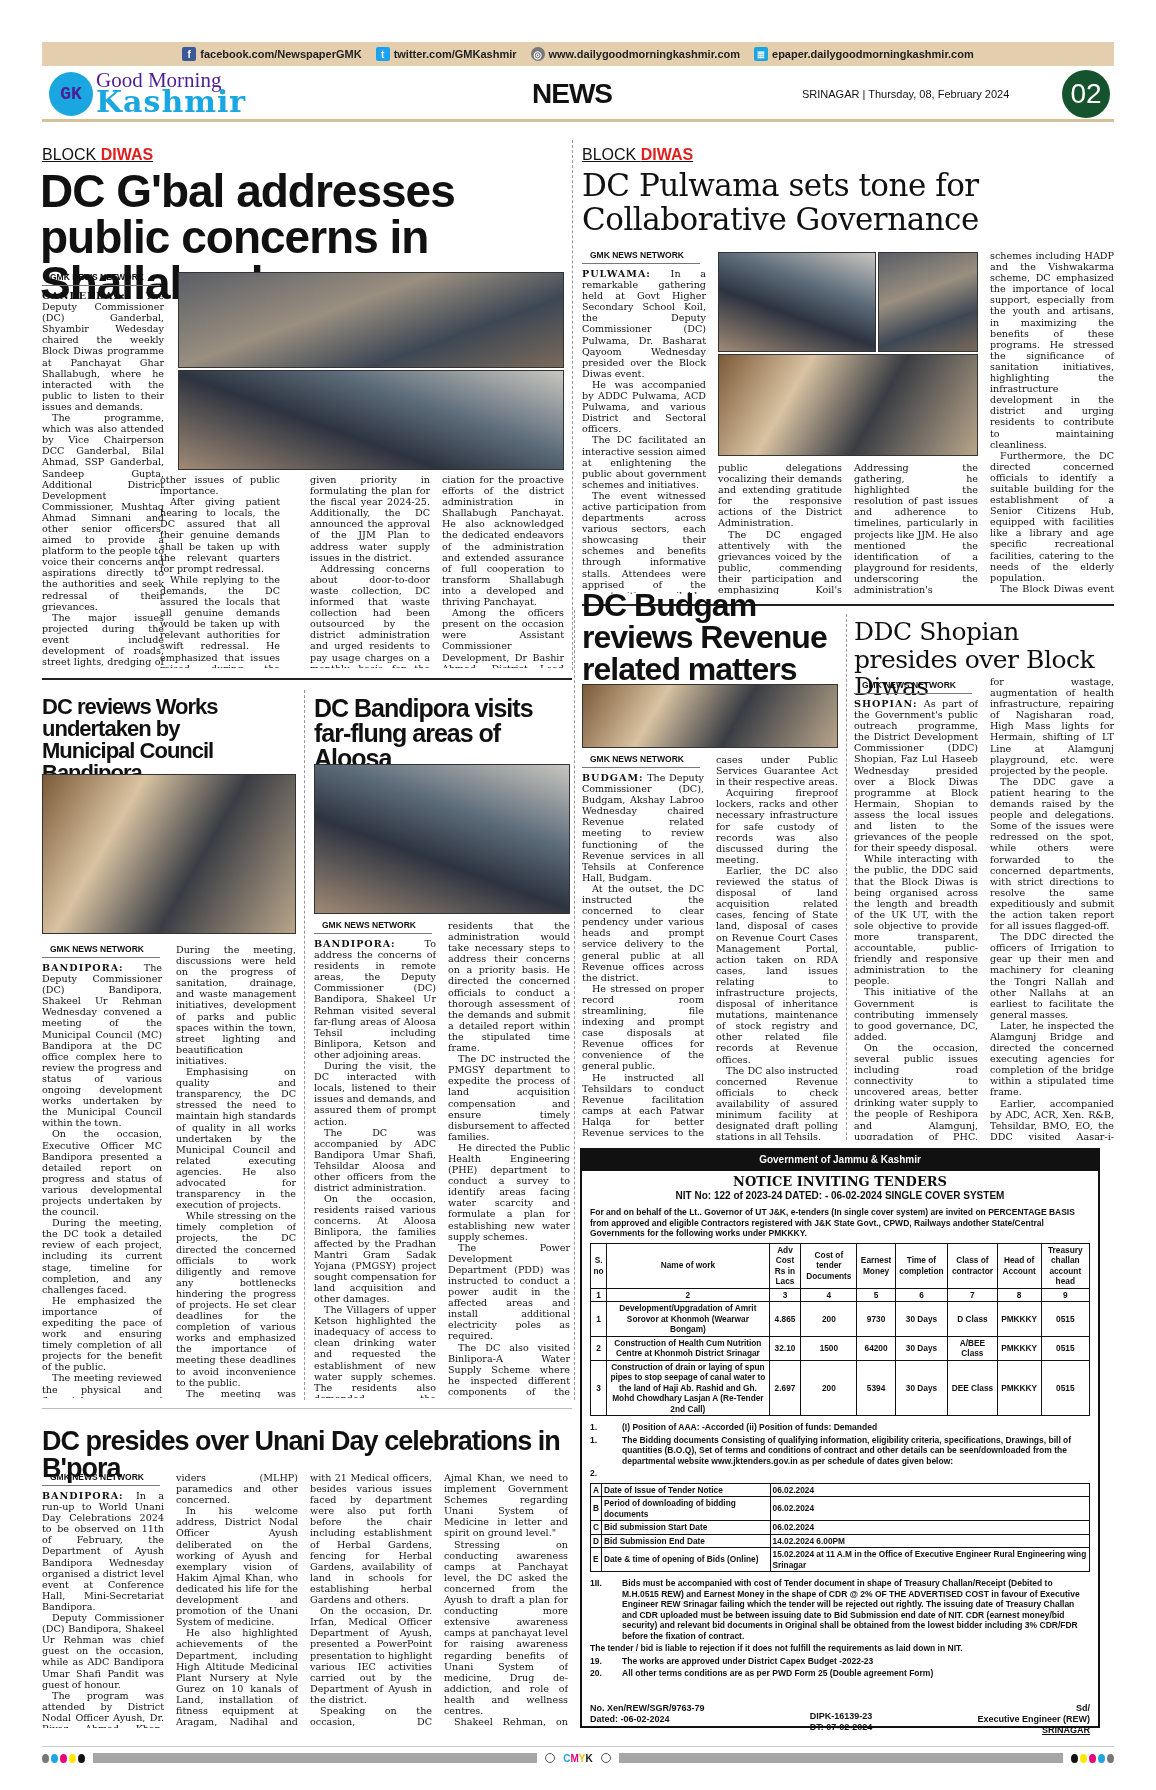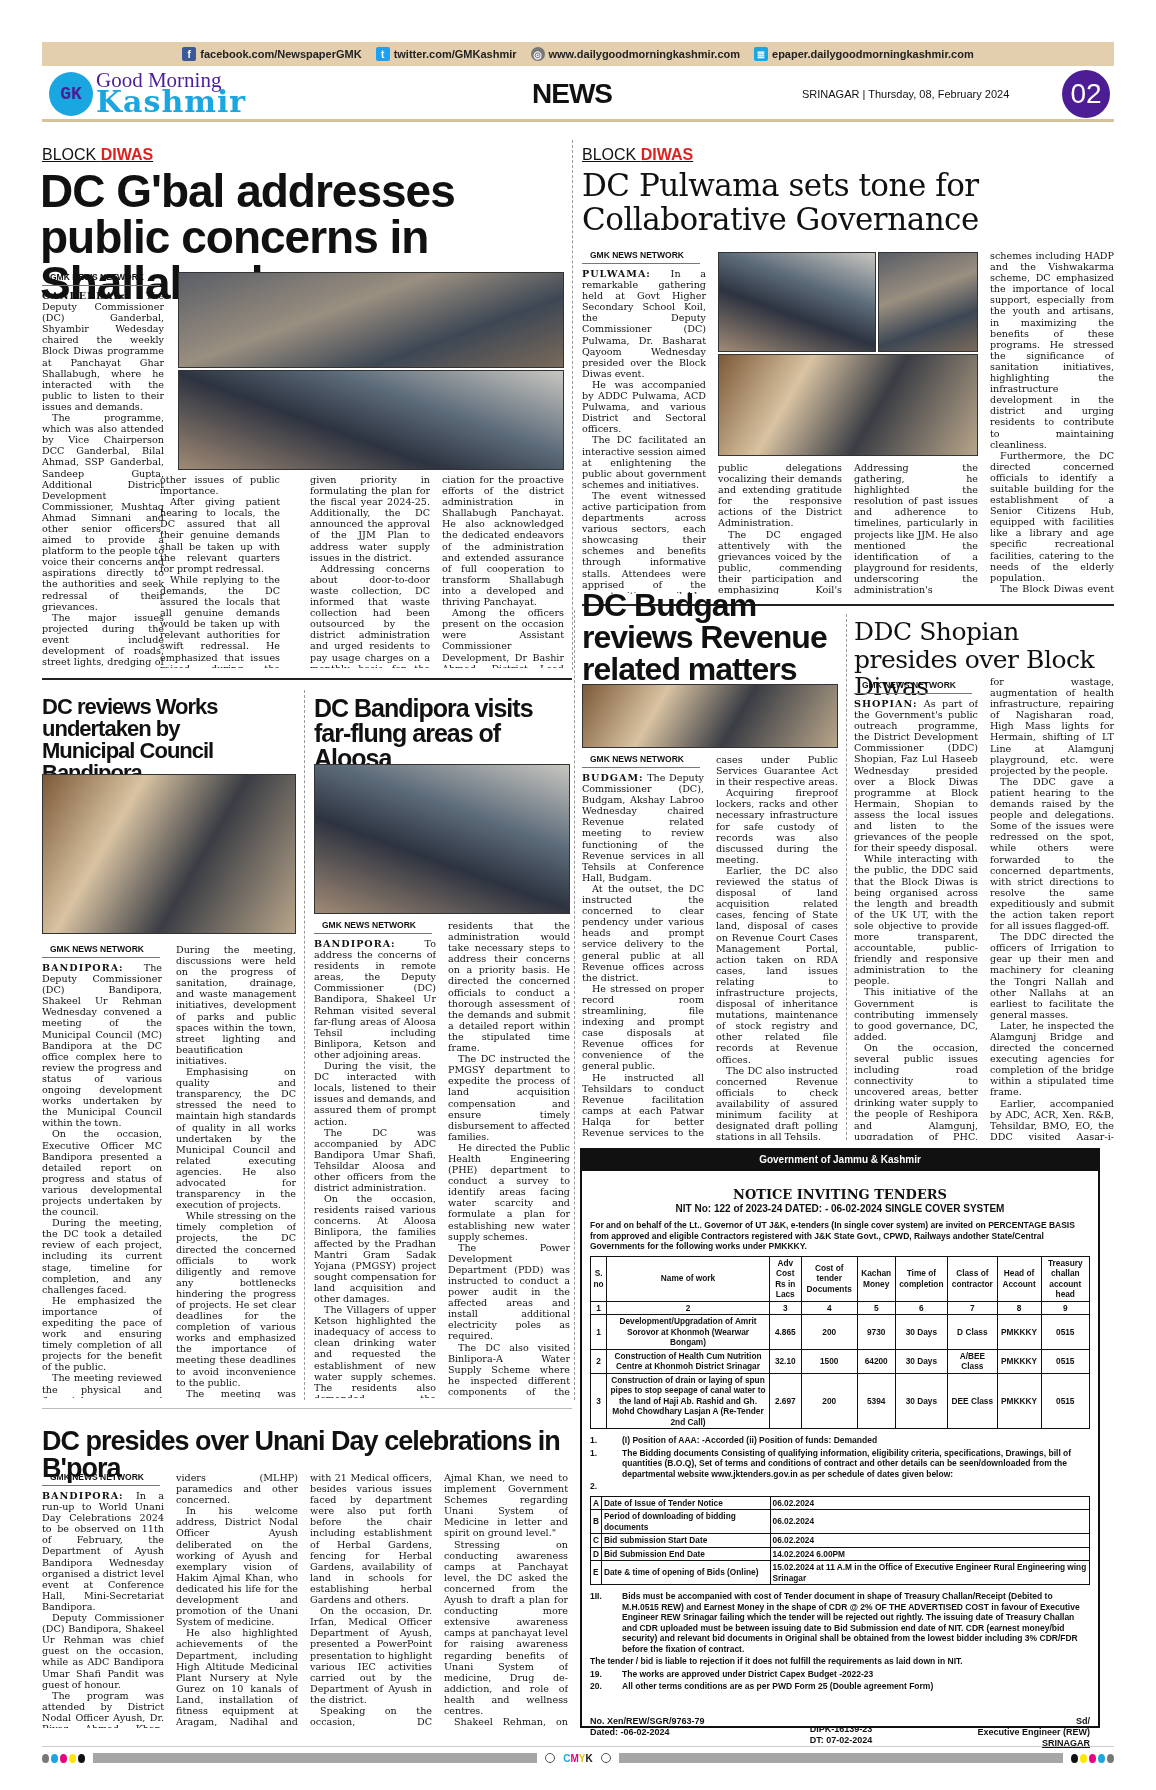--- a/index.html
+++ b/index.html
@@ -7,40 +7,40 @@
 .abs{position:absolute}
 .topbar{left:42px;top:42px;width:1072px;height:24px;background:#e3cfae;display:flex;align-items:center;justify-content:center;gap:14px;font-family:"Liberation Sans",sans-serif;font-size:11px;font-weight:bold;color:#222}
 .topbar .it{display:flex;align-items:center;gap:4px}
 .ico{display:inline-flex;width:14px;height:14px;align-items:center;justify-content:center;font-size:10px;color:#fff;border-radius:2px}
 .masthead{left:42px;top:66px;width:1072px;height:56px;border-bottom:3px solid #d7c19b}
 .logo-c{left:7px;top:6px;width:44px;height:44px;border-radius:50%;background:#1aa6e0;color:#4c1d95;font-family:Liberation Mono, monospace;font-weight:bold;font-size:18px;display:flex;align-items:center;justify-content:center}
 .logo-t1{left:54px;top:2px;font-family:"Liberation Serif",serif;font-size:21px;color:#4c1d95}
 .logo-t2{left:54px;top:18px;font-family:"DejaVu Serif",serif;font-weight:bold;font-size:30px;color:#1aa6e0;letter-spacing:1px}
 .news-label{left:490px;top:12px;font-family:"Liberation Sans",sans-serif;font-weight:bold;font-size:28px;letter-spacing:-1px}
 .dateline{left:760px;top:22px;font-family:"Liberation Sans",sans-serif;font-size:11px}
-.pagenum{left:1020px;top:4px;width:48px;height:48px;border-radius:50%;background:#4c1d95;color:#fff;font-family:"Liberation Sans",sans-serif;font-size:28px;display:flex;align-items:center;justify-content:center}
+.pagenum{left:1020px;top:4px;width:48px;height:48px;border-radius:50%;background:#14532d;color:#fff;font-family:"Liberation Sans",sans-serif;font-size:28px;display:flex;align-items:center;justify-content:center}
 .kicker{font-family:"Liberation Sans",sans-serif;font-size:16px;text-decoration:underline}
 .kicker b{color:#e0201f}
 .h-sans{font-family:"Liberation Sans",sans-serif;font-weight:bold;letter-spacing:-1px;line-height:1.0}
 .h-serif{font-family:"DejaVu Serif",serif;line-height:1.1;letter-spacing:-.5px}
 .byline{font-family:"Liberation Sans",sans-serif;font-weight:bold;font-size:8.5px;border-bottom:1px solid #777;padding:0 0 3px 8px;width:118px}
 .col{font-size:9.6px;line-height:11.1px;text-align:justify;hyphens:auto;overflow:hidden}
 .col p{text-indent:10px}
 .col p.first{text-indent:0}
 .col b{letter-spacing:1px}
 .photo{background:linear-gradient(160deg,#5a5e66,#9a8f80 40%,#3d4754 70%,#7a6a5a);border:1px solid #333}
 .photo2{background:linear-gradient(200deg,#c8c6c0,#5d6c7a 35%,#2d3340 60%,#a08a75)}
 .photo3{background:linear-gradient(120deg,#7c5a38,#d9c3a2 30%,#3a3d44 60%,#b8a58a)}
 .vrule{border-left:1px dashed #999}
 .hrule{border-top:2px solid #222}
 .ad{left:580px;top:1148px;width:520px;height:580px;border:2px solid #111}
 .ad-head{background:#111;color:#fff;text-align:center;padding:4px 0 6px}
 .ad-gov{font-family:"Liberation Sans",sans-serif;font-weight:bold;font-size:10px}
 .ad-title{font-family:"Liberation Sans",sans-serif;font-weight:bold;font-size:22px;line-height:24px;letter-spacing:-.5px}
-.ad-body{padding:16px 8px;font-family:"Liberation Sans",sans-serif;font-size:8.5px;line-height:10.5px}
+.ad-body{padding:3px 8px;font-family:"Liberation Sans",sans-serif;font-size:8.5px;line-height:10.5px}
 .ad-nit{text-align:center;font-weight:bold;font-size:13px;margin:3px 0}
 .ad-nit2{text-align:center;font-weight:bold;font-size:10px;margin-bottom:6px}
 table{border-collapse:collapse;width:100%}
 td,th{border:1px solid #111;text-align:center;font-size:8.3px;padding:1px 2px;font-family:"Liberation Sans",sans-serif;font-weight:bold}
 .sched td{text-align:left}
 .pt{display:flex;gap:18px;margin:2px 0;font-weight:bold}
 .pt span:first-child{width:14px;flex-shrink:0}
 .footer{left:42px;top:1752px;width:1072px;height:12px;display:flex;align-items:center;gap:8px}
 .bar{flex:1;height:10px;background:#a6a6a6}
 .dots{display:flex;gap:2px}
@@ -241,21 +241,21 @@
     <div class="ad-nit" style="font-family:'DejaVu Serif',serif">NOTICE INVITING TENDERS</div>
     <div class="ad-nit2">NIT No: 122 of 2023-24 DATED: - 06-02-2024 SINGLE COVER SYSTEM</div>
     <div style="font-weight:bold;margin-bottom:4px">For and on behalf of the Lt.. Governor of UT J&amp;K, e-tenders (In single cover system) are invited on PERCENTAGE BASIS from approved and eligible Contractors registered with J&amp;K State Govt., CPWD, Railways andother State/Central Governments for the following works under PMKKKY.</div>
     <table>
       <thead>
         <tr id="th-row">
             <th>S. no</th>
             <th>Name of work</th>
             <th>Adv Cost Rs in Lacs</th>
             <th>Cost of tender Documents</th>
-            <th>Kachan Money</th>
+            <th>Earnest Money</th>
             <th>Time of completion</th>
             <th>Class of contractor</th>
             <th>Head of Account</th>
             <th>Treasury challan account head</th>
           </tr>
         <tr id="thn-row">
             <th>1</th>
             <th>2</th>
             <th>3</th>
             <th>4</th>

